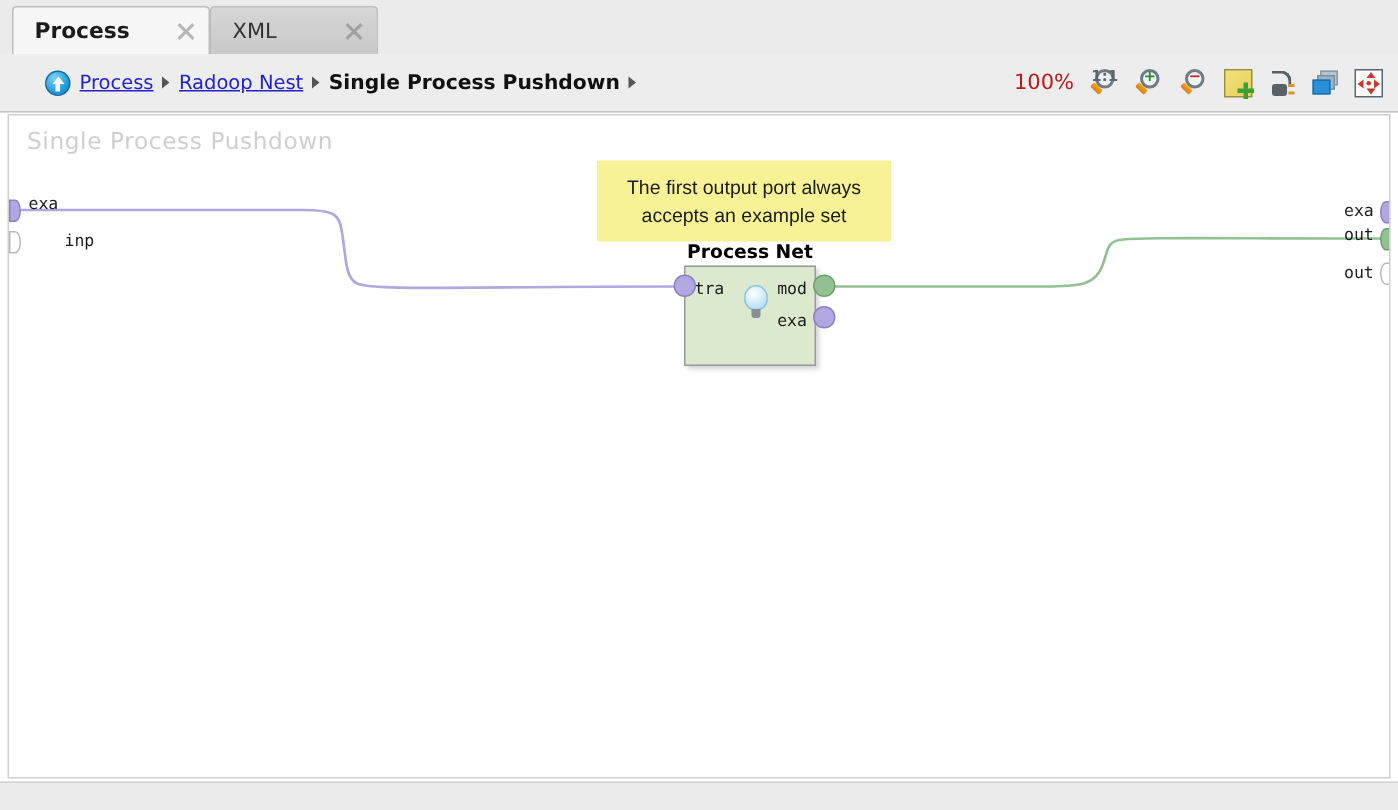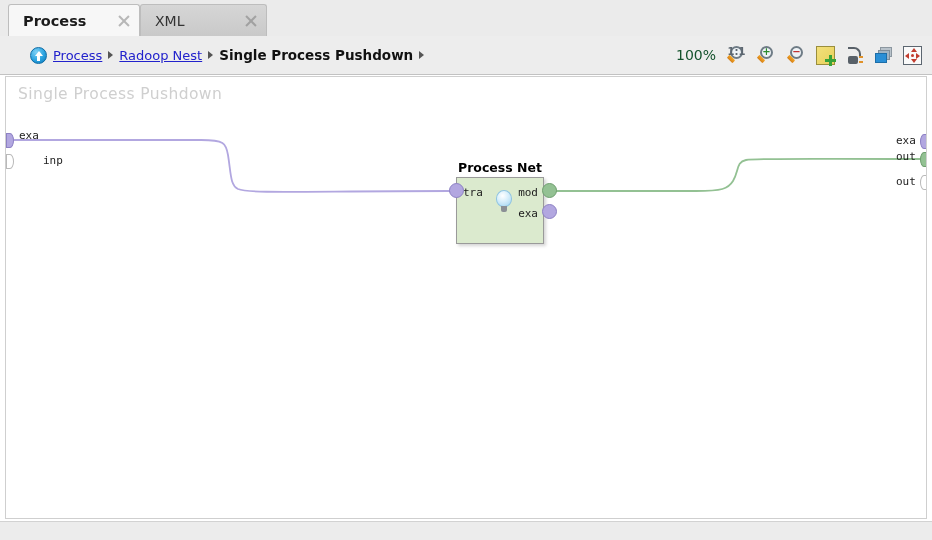--- a/index.html
+++ b/index.html
@@ -29,21 +29,21 @@
     display: flex; align-items: center;
     padding: 0 8px 0 14px;
   }
   .tab.active {
     background: #f7f7f7;
     left: 8px; width: 132px;
     z-index: 3;
   }
   .tab.inactive {
     background: linear-gradient(#d6d6d6, #c9c9c9);
-    left: 140px; width: 127px;
+    left: 140px; width: 112px;
     z-index: 2;
   }
   .tab-label {
     font-size: 14px; color: #1b1b1b;
     white-space: nowrap;
   }
   .tab.active .tab-label { font-weight: bold; font-size: 14.5px; }
   .tab.inactive .tab-label { color: #333; }
   .tab-close {
     margin-left: auto;
@@ -104,21 +104,21 @@
     width: 0; height: 0; flex: none;
     border-top: 4px solid transparent;
     border-bottom: 4px solid transparent;
     border-left: 5px solid #555;
   }
 
   #tools {
     margin-left: auto; margin-right: 10px;
     display: flex; align-items: center; gap: 10px;
   }
-  #zoomlabel { font-size: 14px; color: #14532d; }
+  #zoomlabel { font-size: 14px; color: #b91c1c; }
 
   .mag { position: relative; width: 20px; height: 19px; flex: none; }
   .mag .lens {
     position: absolute; left: 4px; top: 0;
     width: 13px; height: 13px; border-radius: 50%;
     border: 2px solid #6f7c86;
     background: #eef3f6;
     box-sizing: border-box;
     display: flex; align-items: center; justify-content: center;
     font-size: 7px; color: #5c6670; font-weight: bold;
@@ -403,16 +403,17 @@
     <span id="bulb">
       <span class="glass"></span>
         <span class="base"></span>
     </span>
   </div>
 
   <div class="port purple" style="left:443px; top:106px;"></div>
   <div class="port green" style="left:536px; top:106px;"></div>
   <div class="port purple" style="left:536px; top:127px;"></div>
 
+  <div class="note-box" id="note1">The first output port always accepts an example set</div>
 
 </div>
 
 <div id="bottomstrip"></div>
 
 </body></html>

